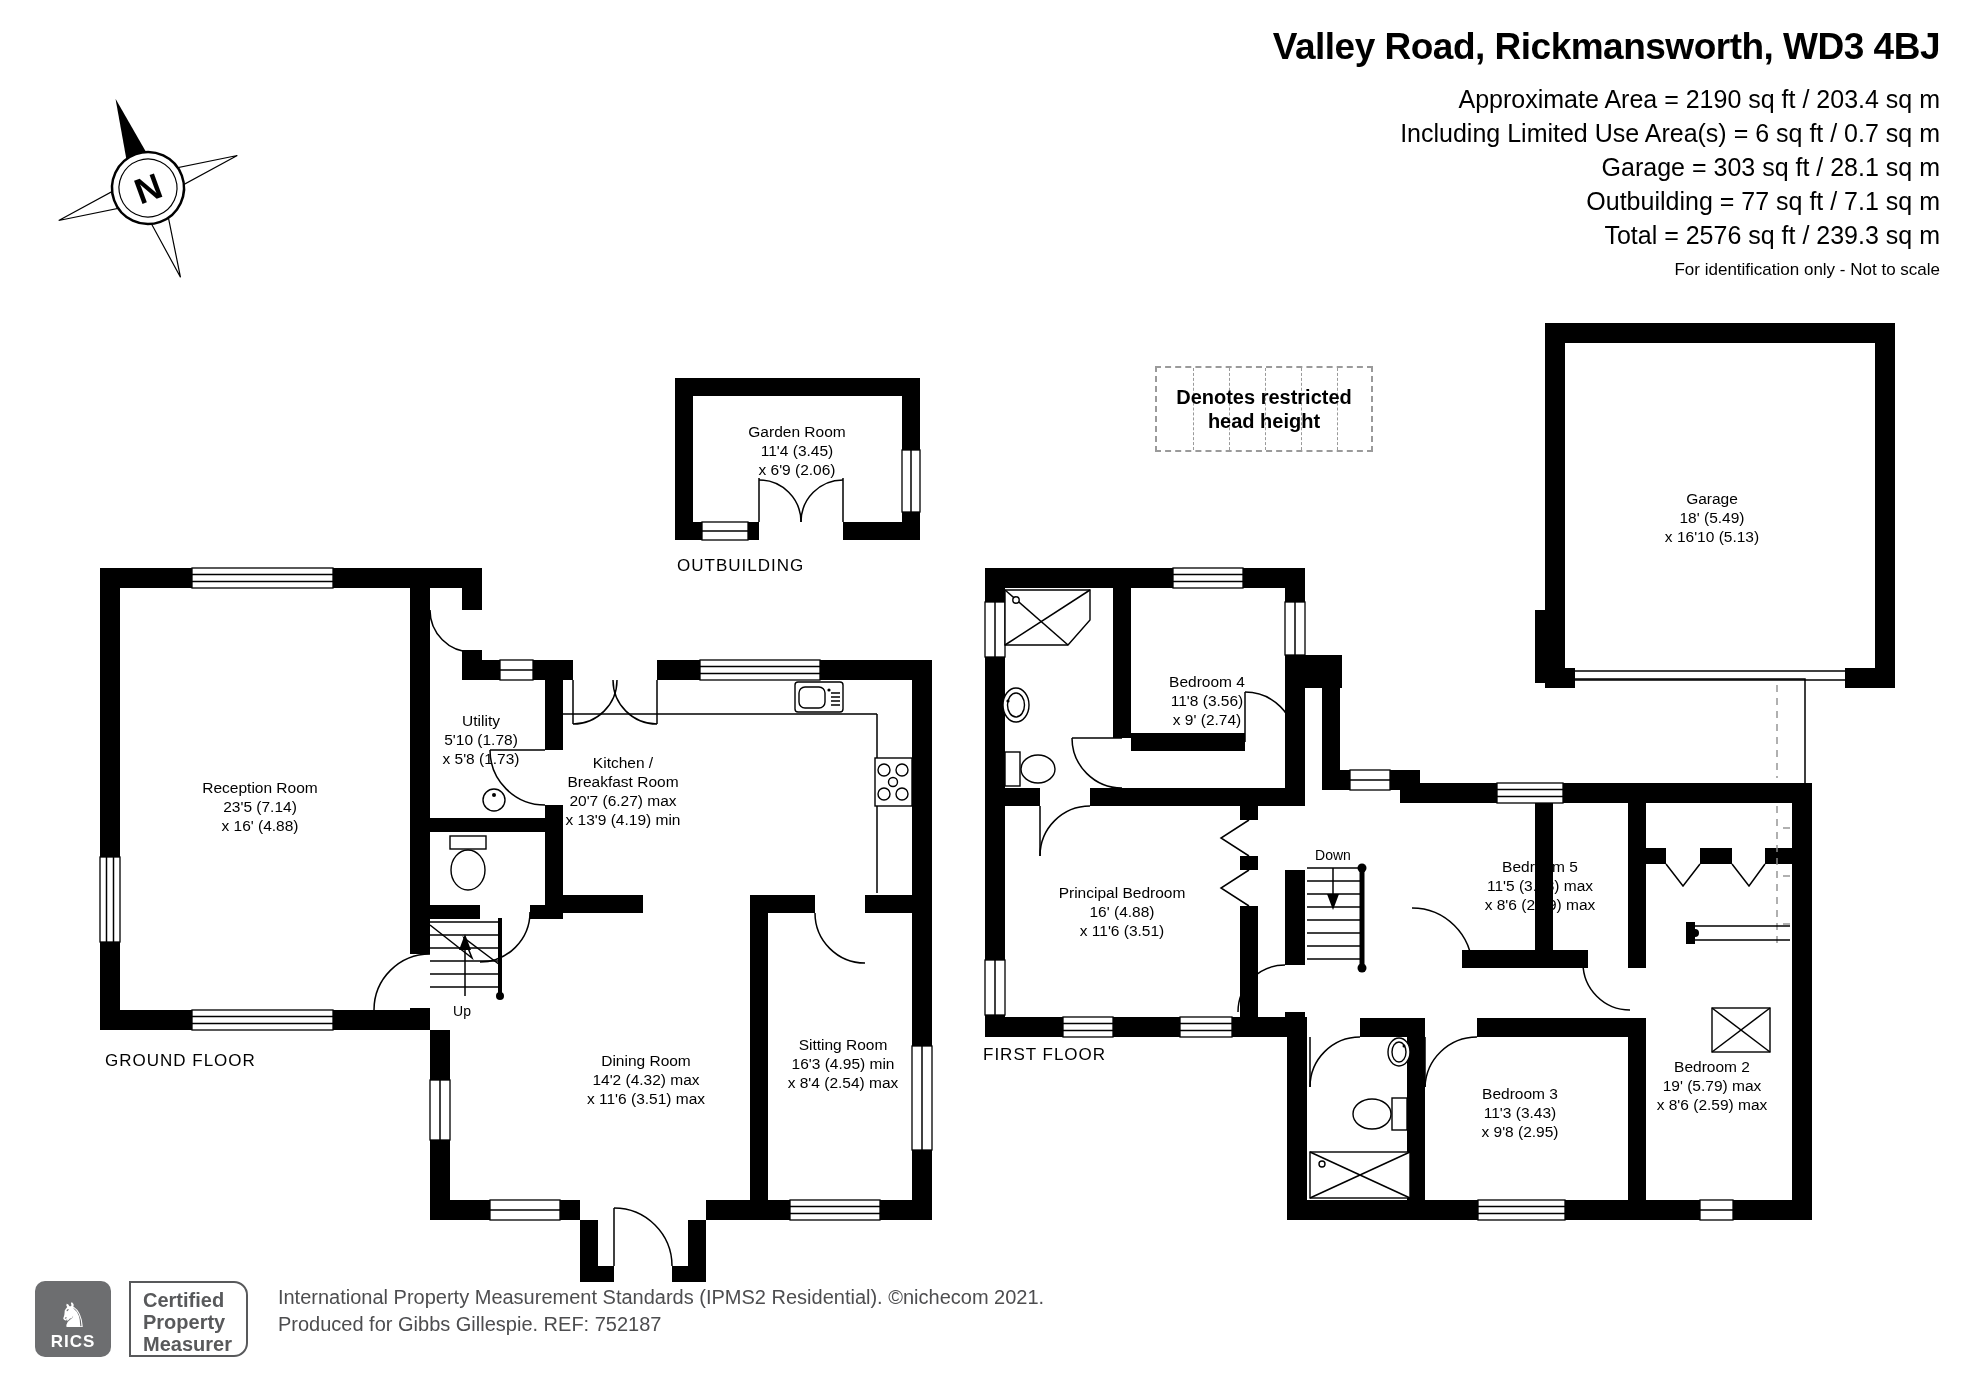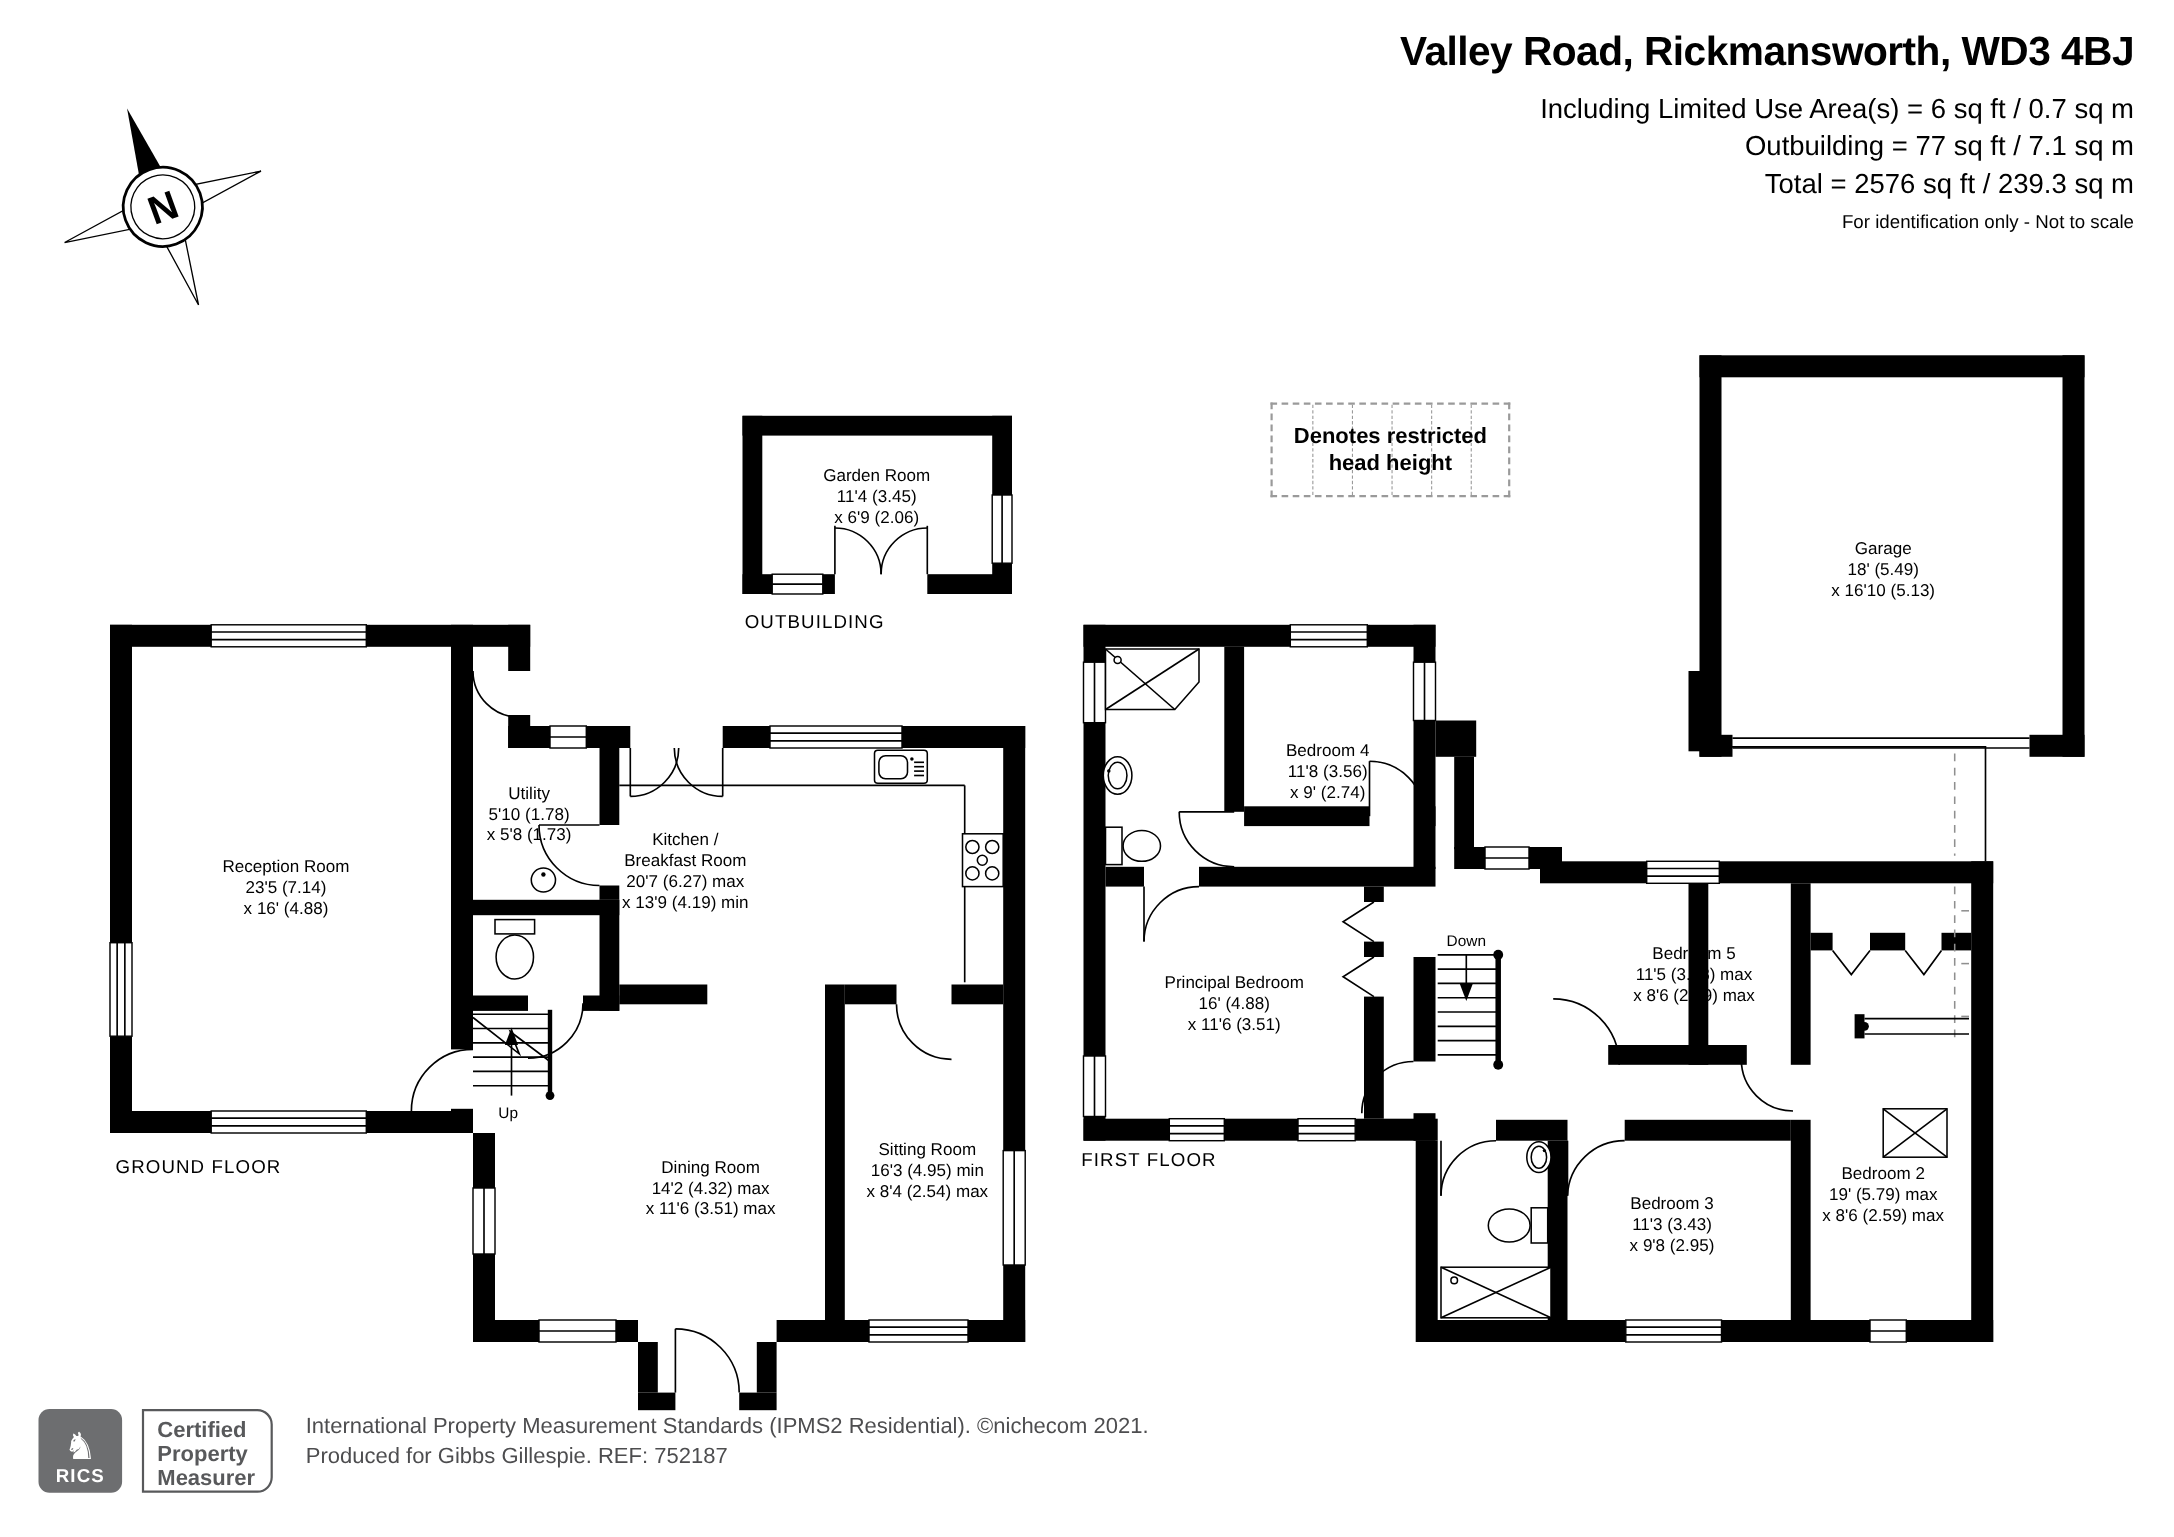--- a/index.html
+++ b/index.html
@@ -39,21 +39,23 @@
          font-size:20px;line-height:22px;background:#fff;}
   .foot-text{margin-left:30px;color:#4d4d4f;font-size:20px;line-height:27px;padding-top:3px;}
 </style>
 </head>
 <body>
 
 <div class="page">
 
   <div class="header">
     <h1>Valley Road, Rickmansworth, WD3 4BJ</h1>
+    <div class="area-line">Approximate Area = 2190 sq ft / 203.4 sq m</div>
     <div class="area-line">Including Limited Use Area(s) = 6 sq ft / 0.7 sq m</div>
+    <div class="area-line">Garage = 303 sq ft / 28.1 sq m</div>
     <div class="area-line">Outbuilding = 77 sq ft / 7.1 sq m</div>
     <div class="area-line">Total = 2576 sq ft / 239.3 sq m</div>
     <div class="disclaimer">For identification only - Not to scale</div>
   </div>
 
   <div class="legend">
     <div class="legend-col" style="left:36px"></div>
     <div class="legend-col" style="left:72px"></div>
     <div class="legend-col" style="left:108px"></div>
     <div class="legend-col" style="left:144px"></div>

